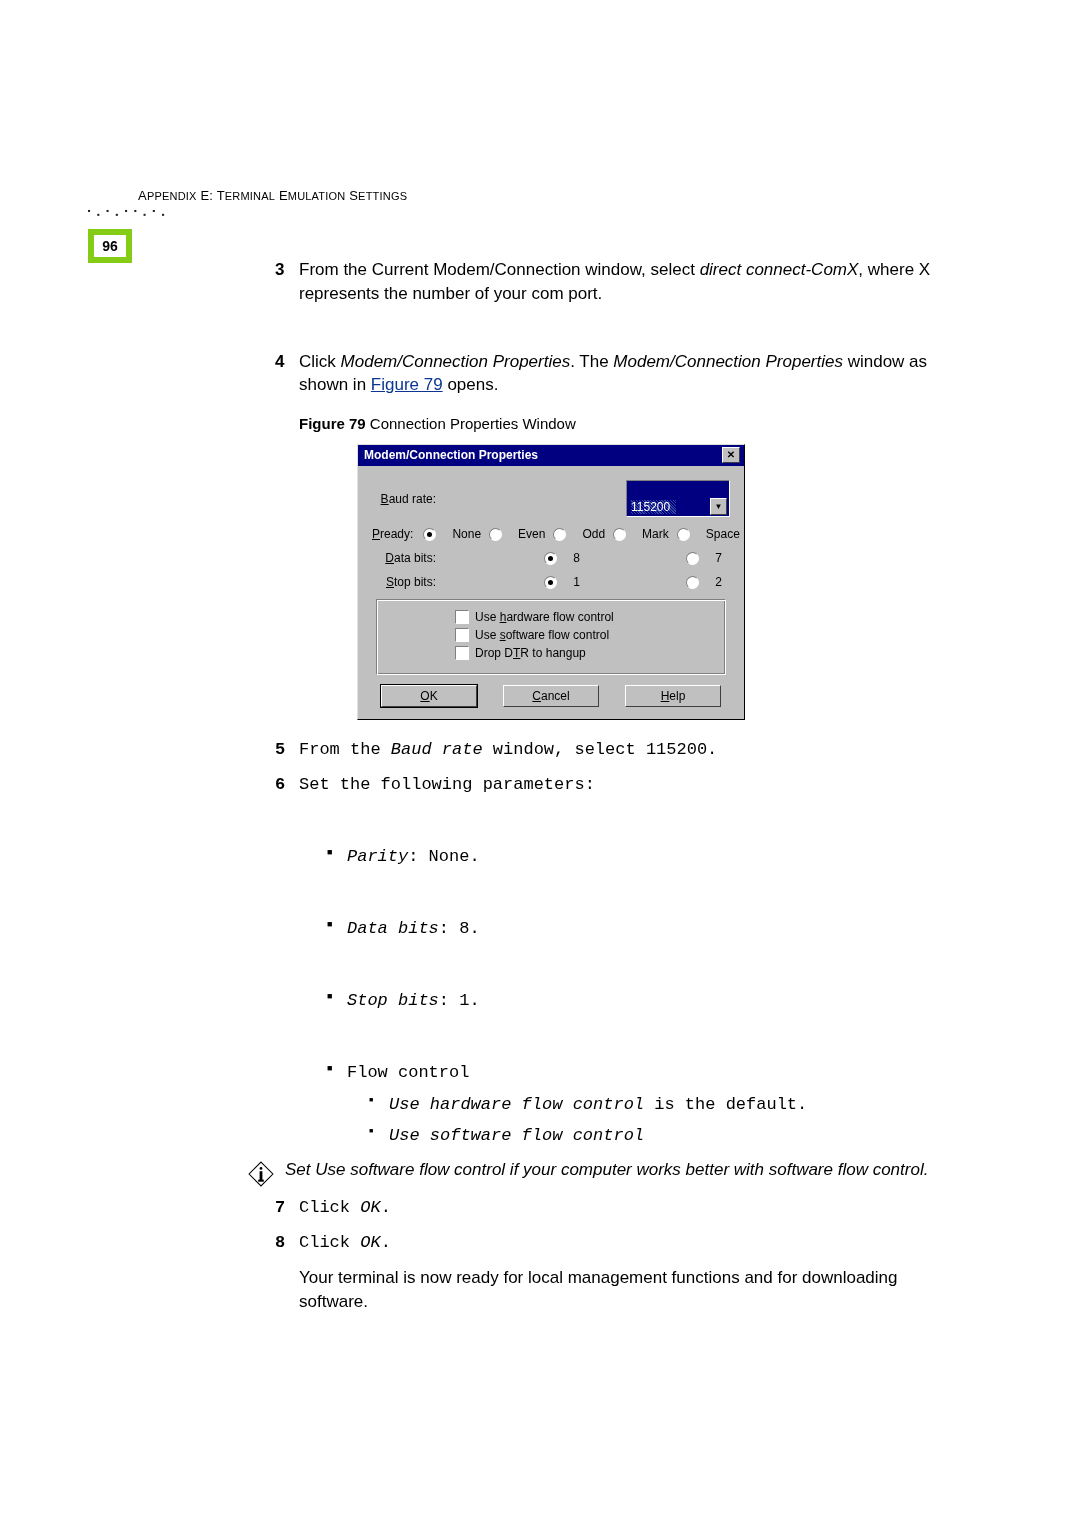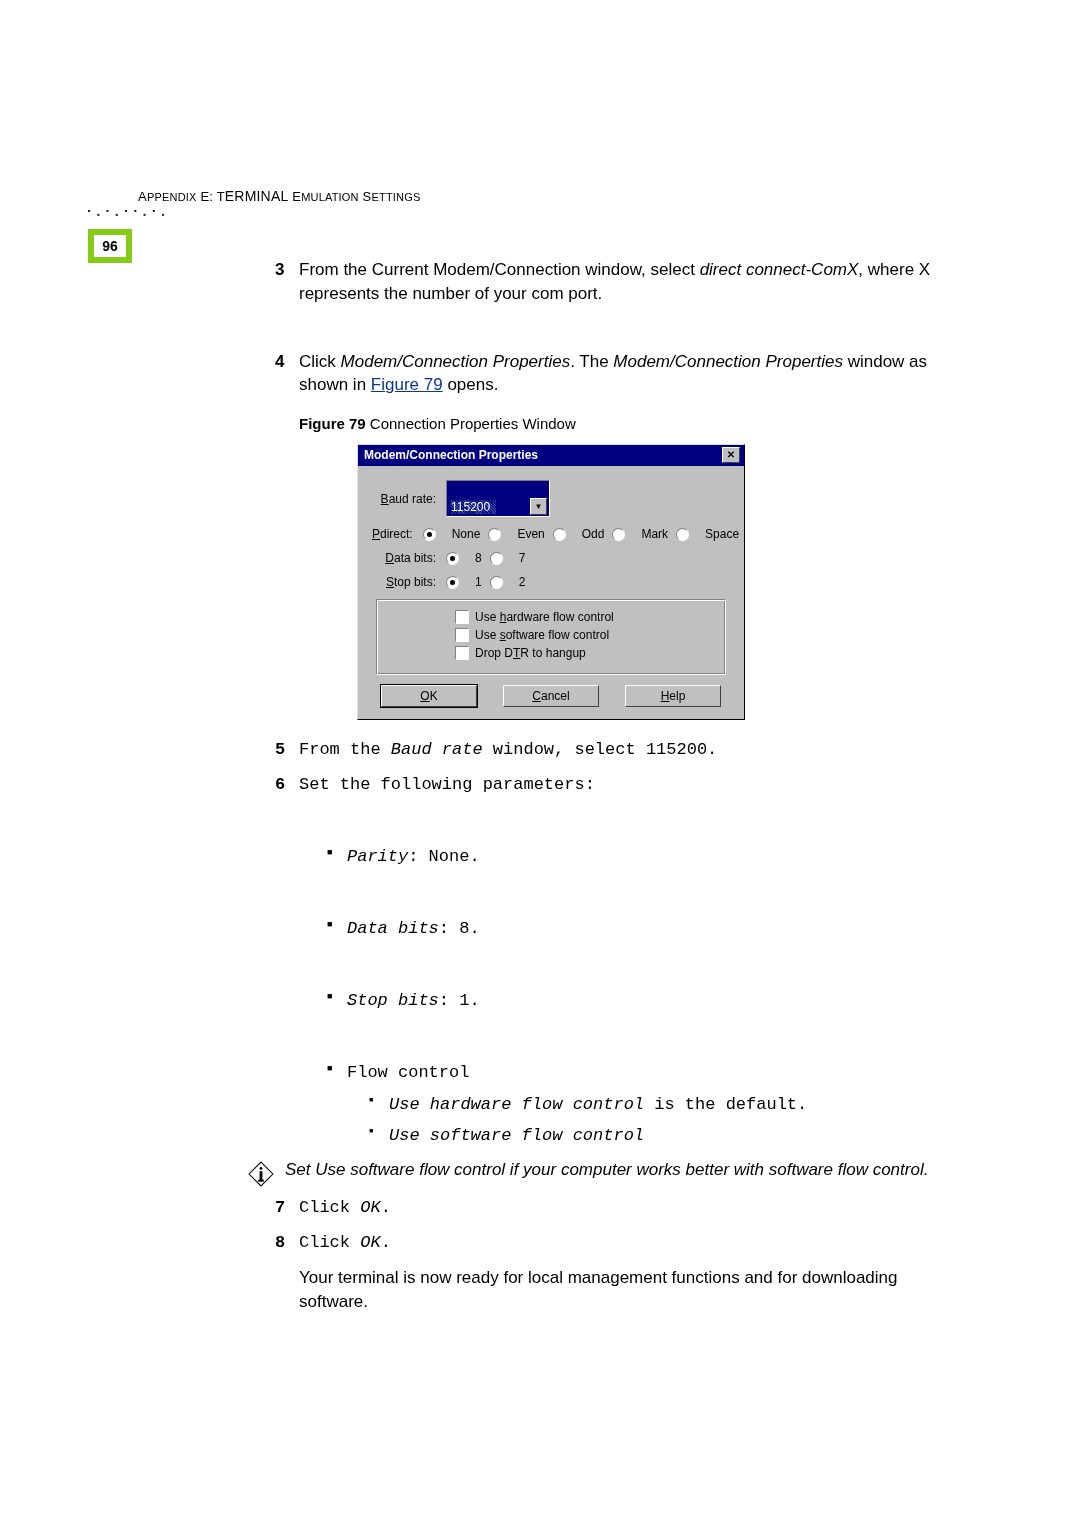--- a/index.html
+++ b/index.html
@@ -144,20 +144,21 @@
     justify-content: center;
     line-height: 1;
   }
   .dialog-body {
     padding: 14px 14px 12px 14px;
   }
   .form-row {
     display: flex;
     align-items: center;
     margin-bottom: 10px;
+    justify-content: space-between;
   }
   .form-label {
     width: 64px;
     text-align: right;
     margin-right: 10px;
   }
   .underline-first { text-decoration: underline; }
   .select-box {
     display: inline-flex;
     align-items: center;
@@ -318,21 +319,21 @@
     margin: 8px 0 0 24px;
   }
 </style>
 </head>
 <body>
 
 <div class="page">
   <div class="header-row">
     <div class="page-num-box">96</div>
     <div class="appendix-title">
-      <span>A</span><span style="font-size:11px">PPENDIX</span><span> E: T</span><span style="font-size:14px">ERMINAL</span><span> E</span><span style="font-size:11px">MULATION</span><span> S</span><span style="font-size:11px">ETTINGS</span>
+      <span>A</span><span style="font-size:11px">PPENDIX</span><span> E: T</span><span style="font-size:11px">ERMINAL</span><span> E</span><span style="font-size:11px">MULATION</span><span> S</span><span style="font-size:11px">ETTINGS</span>
     </div>
   </div>
   <div class="dotted-logo">⠂⠄⠂⠄⠂⠂⠄⠂⠄</div>
 
   <div class="content">
     <ol class="steps">
       <li>
         <span>From the Current Modem/Connection window, select </span><span class="italic">direct connect-ComX</span><span>, where X represents the number of your com port.</span>
       </li>
       <li>
@@ -355,21 +356,21 @@
             <span class="underline-first">B</span><span>aud rate:</span>
           </div>
           <div class="select-box">
             <span class="seltext">115200</span>
             <span class="select-arrow">▼</span>
           </div>
         </div>
 
         <div class="form-row">
           <div class="form-label">
-            <span class="underline-first">P</span><span>direct:</span>
+            <span class="underline-first">P</span><span>ready:</span>
           </div>
           <span class="radio">
               <span class="radio-circle checked"></span>
               <span>None</span>
             </span>
           <span class="radio">
               <span class="radio-circle"></span>
               <span>Even</span>
             </span>
           <span class="radio">

